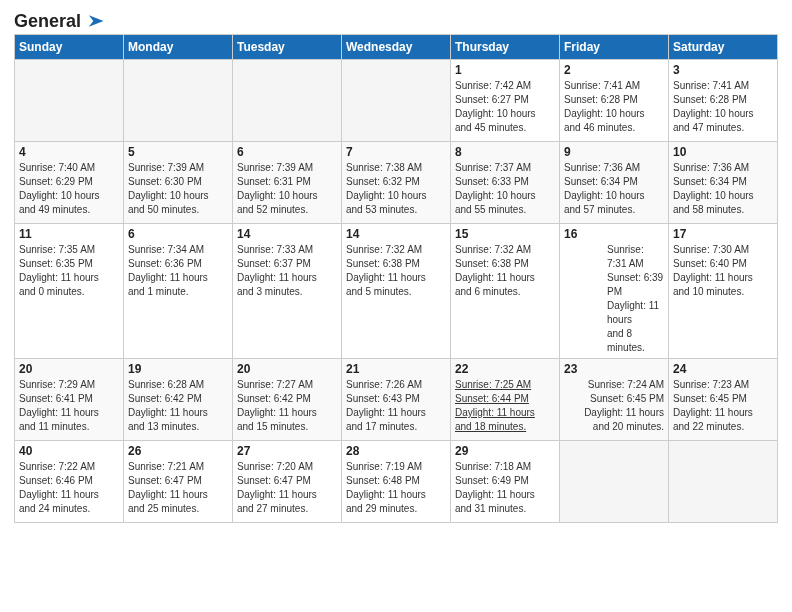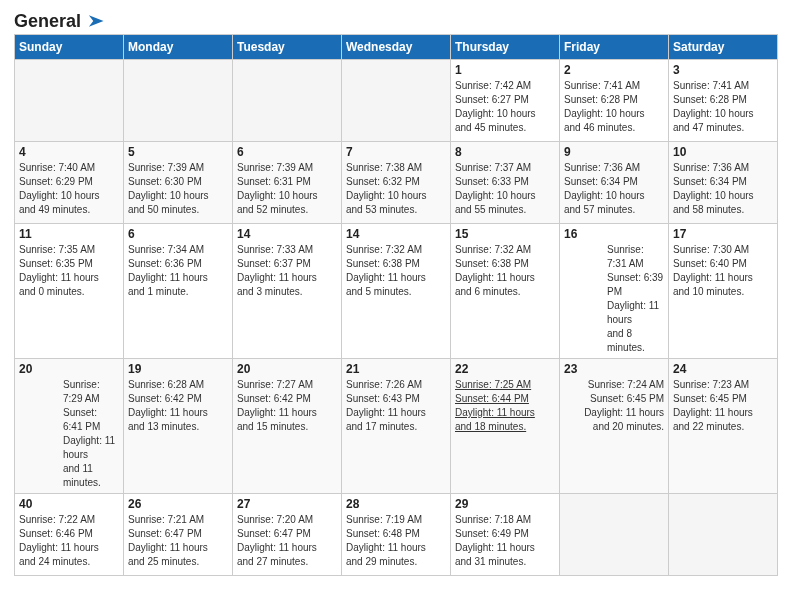--- a/index.html
+++ b/index.html
@@ -256,21 +256,21 @@
             <span class="day-num">17</span>
             <div class="day-info" style="white-space: pre-line;">Sunrise: 7:30 AM
 Sunset: 6:40 PM
 Daylight: 11 hours
 and 10 minutes.</div>
           </td>
         </tr>
         <tr>
           <td>
             <span class="day-num">20</span>
-            <div class="day-info" style="white-space: pre-line; margin-left: 44px;">Sunrise: 7:29 AM
+            <div class="day-info" style="white-space: pre-line;">Sunrise: 7:29 AM
 Sunset: 6:41 PM
 Daylight: 11 hours
 and 11 minutes.</div>
           </td>
           <td>
             <span class="day-num">19</span>
             <div class="day-info" style="white-space: pre-line;">Sunrise: 6:28 AM
 Sunset: 6:42 PM
 Daylight: 11 hours
 and 13 minutes.</div>

